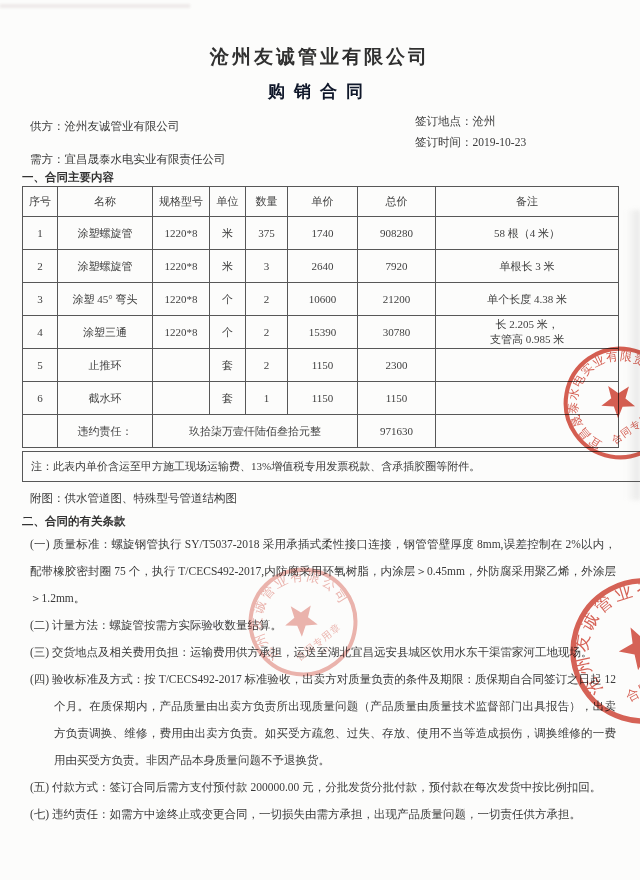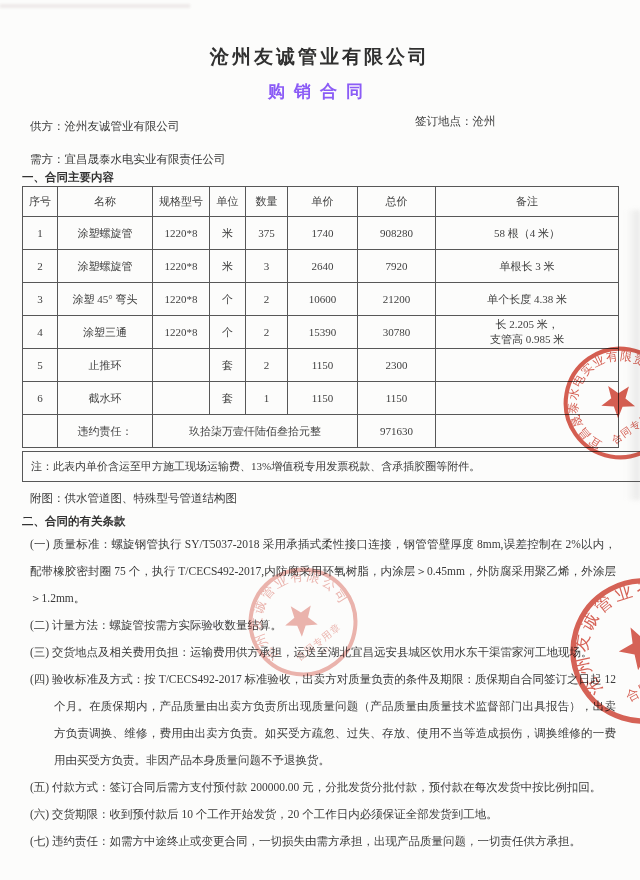--- a/index.html
+++ b/index.html
@@ -11,21 +11,21 @@
     color:#3a3a3a;
     overflow:hidden;
   }
   .abs{position:absolute;}
   .doc-title{
     top:44px;left:0;width:640px;text-align:center;
     font-size:19px;font-weight:600;letter-spacing:3px;color:#303030;
   }
   .doc-subtitle{
     top:80px;left:0;width:640px;text-align:center;
-    font-size:17px;font-weight:600;letter-spacing:9px;color:#8b5cf6;
+    font-size:17px;font-weight:600;letter-spacing:9px;color:#0f172a;
   }
   .party{left:30px;font-size:11.5px;}
   .supplier-line{top:119px;}
   .buyer-line{top:152px;}
   .meta-right{left:415px;top:111px;font-size:11.5px;line-height:21px;}
   .sec-heading{left:22px;font-size:11.5px;font-weight:600;color:#333;}
   .sec1-heading{top:170px;}
   .sec2-heading{top:514px;}
 
   table.items{
@@ -85,20 +85,21 @@
   <div class="abs scan-shadow-right"></div>
 
   <div class="abs doc-title">沧州友诚管业有限公司</div>
   <div class="abs doc-subtitle">购销合同</div>
 
   <div class="abs party supplier-line">供方：沧州友诚管业有限公司</div>
   <div class="abs party buyer-line">需方：宜昌晟泰水电实业有限责任公司</div>
 
   <div class="abs meta-right">
     <div>签订地点：沧州</div>
+    <div>签订时间：2019-10-23</div>
   </div>
 
   <div class="abs sec-heading sec1-heading">一、合同主要内容</div>
 
   <table class="items">
     <colgroup>
       <col style="width:35px">
         <col style="width:95px">
         <col style="width:57px">
         <col style="width:36px">
@@ -195,21 +196,20 @@
   <div class="abs attachment-line">附图：供水管道图、特殊型号管道结构图</div>
 
   <div class="abs sec-heading sec2-heading">二、合同的有关条款</div>
 
   <div class="abs terms">
     <p>(一) 质量标准：螺旋钢管执行 SY/T5037-2018 采用承插式柔性接口连接，钢管管壁厚度 8mm,误差控制在 2%以内，配带橡胶密封圈 75 个，执行 T/CECS492-2017,内防腐采用环氧树脂，内涂层＞0.45mm，外防腐采用聚乙烯，外涂层＞1.2mm。</p>
     <p>(二) 计量方法：螺旋管按需方实际验收数量结算。</p>
     <p>(三) 交货地点及相关费用负担：运输费用供方承担，运送至湖北宜昌远安县城区饮用水东干渠雷家河工地现场。</p>
     <p class="hang">(四) 验收标准及方式：按 T/CECS492-2017 标准验收，出卖方对质量负责的条件及期限：质保期自合同签订之日起 12 个月。在质保期内，产品质量由出卖方负责所出现质量问题（产品质量由质量技术监督部门出具报告），出卖方负责调换、维修，费用由出卖方负责。如买受方疏忽、过失、存放、使用不当等造成损伤，调换维修的一费用由买受方负责。非因产品本身质量问题不予退换货。</p>
     <p>(五) 付款方式：签订合同后需方支付预付款 200000.00 元，分批发货分批付款，预付款在每次发货中按比例扣回。</p>
-    <p>(六) 交货期限：收到预付款后 10 个工作开始发货，20 个工作日内必须保证全部发货到工地。</p>
     <p>(七) 违约责任：如需方中途终止或变更合同，一切损失由需方承担，出现产品质量问题，一切责任供方承担。</p>
   </div>
 
   <div class="stamp" id="stampA">
     <svg viewBox="0 0 200 200">
       <circle cx="100" cy="100" r="92" fill="none" stroke="#cf3b2c" stroke-width="7"></circle>
       <path id="arcA" d="M 100 173 A 73 73 0 1 1 100.01 173" fill="none"></path>
       <text font-size="20" letter-spacing="2" fill="#cf3b2c">
         <textPath href="#arcA" startOffset="50%" text-anchor="middle">宜昌晟泰水电实业有限责任公司</textPath>
       </text>

